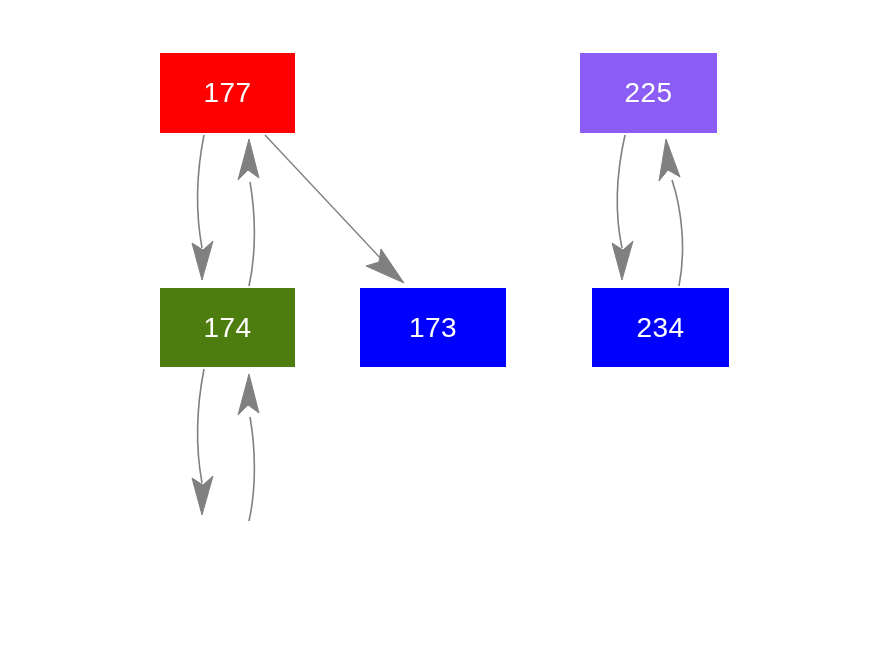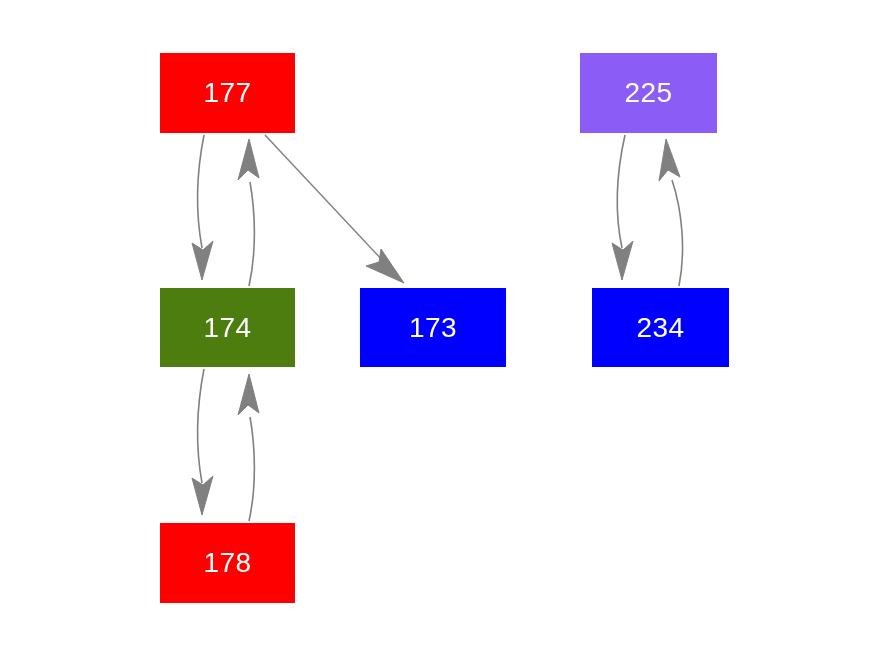--- a/index.html
+++ b/index.html
@@ -103,17 +103,14 @@
   </div>
 
   <div class="node" style="left:360px; top:288px; width:146px; height:79px; background:#0000ff;">
     <span class="node-label">173</span>
   </div>
 
   <div class="node" style="left:580px; top:288px; width:137px; height:79px; background:#0000ff;margin-left:12px;">
     <span class="node-label">234</span>
   </div>
 
-  <div class="node" style="left:160px; top:523px; width:135px; height:80px; background:#ff0000;">
-    <span class="node-label">178</span>
-  </div>
 
 </div>
 
 </body></html>

